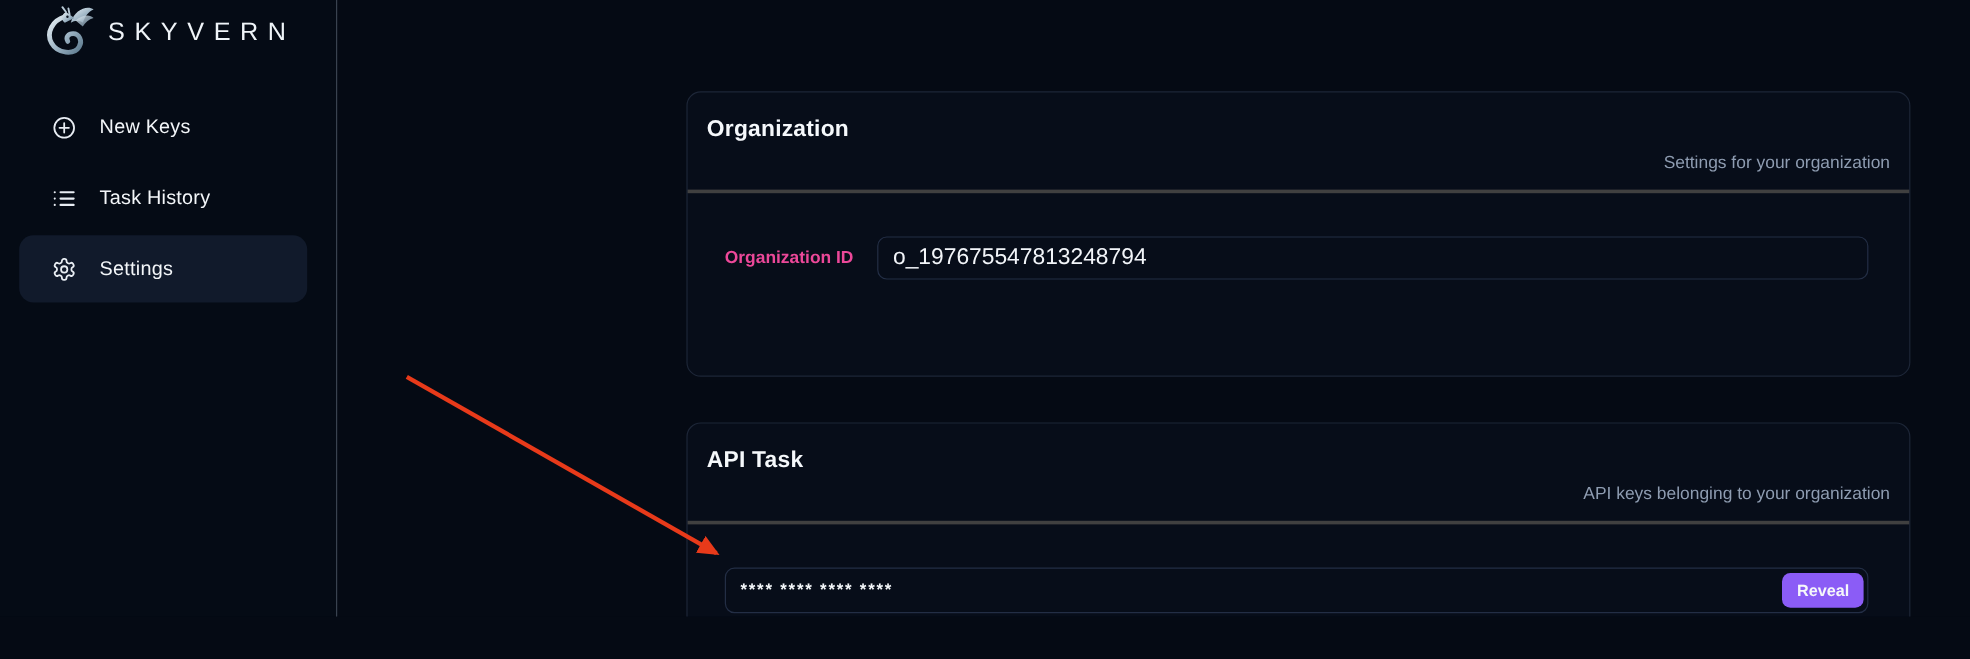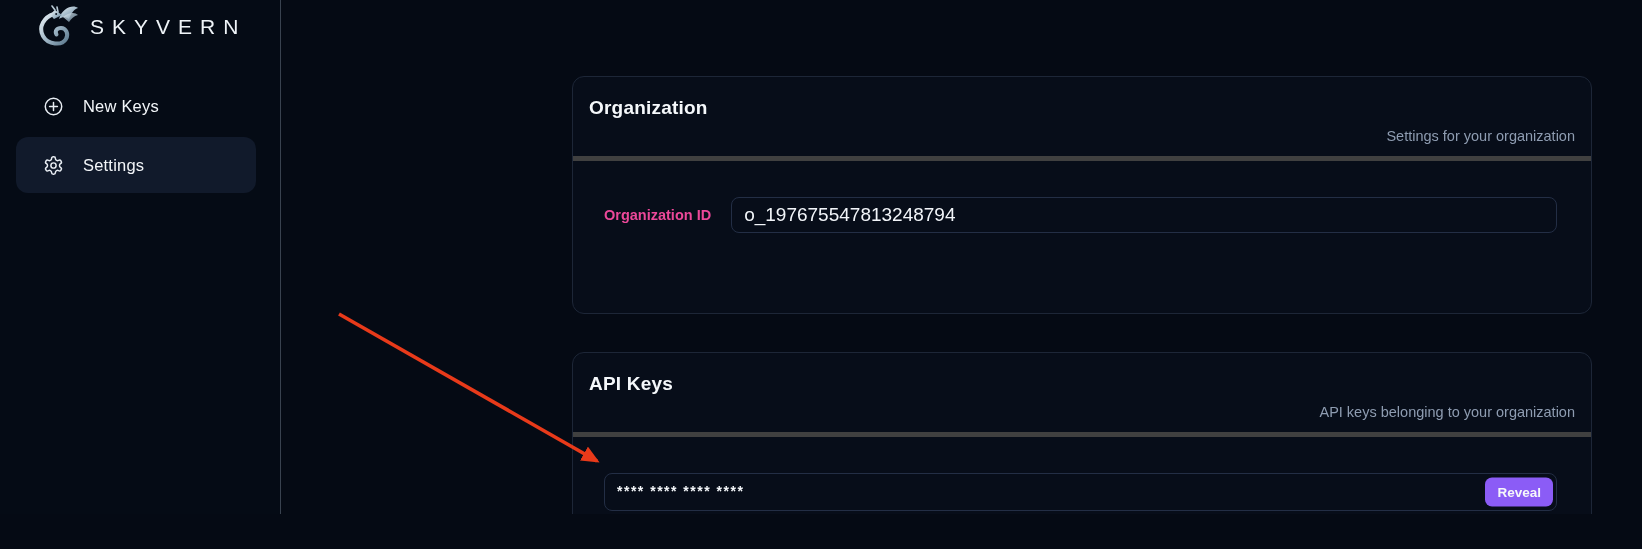--- a/index.html
+++ b/index.html
@@ -67,21 +67,21 @@
     width: 1020px;
     background: #070d19;
     border: 1px solid #1d2637;
     border-radius: 12px;
   }
   .card-org { top: 76px; height: 238px; }
   .card-api { top: 352px; height: 188px; }
   .card-header {
     height: 84px;
     padding: 20px 16px 0 16px;
-    border-bottom: 5px solid #404040;
+    border-bottom: 3px solid #404040;
   }
   .card-title {
     color: #f5f8fb;
     font-size: 19px;
     font-weight: 700;
     letter-spacing: 0.2px;
   }
   .card-subtitle {
     margin-top: 9px;
     color: #8e9cb1;
@@ -182,20 +182,27 @@
     </div>
 
     <nav class="nav">
       <div class="nav-item">
         <svg class="nav-icon" viewBox="0 0 24 24" fill="none" stroke="#e8edf3" stroke-width="1.7" stroke-linecap="round">
           <circle cx="12" cy="12" r="9.4"></circle>
           <path d="M7.5 12h9M12 7.5v9"></path>
         </svg>
         <span class="nav-label">New Keys</span>
       </div>
+      <div class="nav-item">
+        <svg class="nav-icon" viewBox="0 0 24 24" fill="none" stroke="#e8edf3" stroke-width="2" stroke-linecap="round">
+          <path d="M8.5 6h12.5M8.5 12h12.5M8.5 18h12.5"></path>
+          <path d="M3 6h.01M3 12h.01M3 18h.01"></path>
+        </svg>
+        <span class="nav-label">Task History</span>
+      </div>
       <div class="nav-item active">
         <svg class="nav-icon" viewBox="0 0 24 24" fill="none" stroke="#e8edf3" stroke-width="1.7" stroke-linecap="round" stroke-linejoin="round">
           <path d="M12.22 2h-.44a2 2 0 0 0-2 2v.18a2 2 0 0 1-1 1.73l-.43.25a2 2 0 0 1-2 0l-.15-.08a2 2 0 0 0-2.73.73l-.22.38a2 2 0 0 0 .73 2.73l.15.1a2 2 0 0 1 1 1.72v.51a2 2 0 0 1-1 1.74l-.15.09a2 2 0 0 0-.73 2.73l.22.38a2 2 0 0 0 2.73.73l.15-.08a2 2 0 0 1 2 0l.43.25a2 2 0 0 1 1 1.73V20a2 2 0 0 0 2 2h.44a2 2 0 0 0 2-2v-.18a2 2 0 0 1 1-1.73l.43-.25a2 2 0 0 1 2 0l.15.08a2 2 0 0 0 2.73-.73l.22-.39a2 2 0 0 0-.73-2.73l-.15-.08a2 2 0 0 1-1-1.74v-.5a2 2 0 0 1 1-1.74l.15-.09a2 2 0 0 0 .73-2.73l-.22-.38a2 2 0 0 0-2.73-.73l-.15.08a2 2 0 0 1-2 0l-.43-.25a2 2 0 0 1-1-1.73V4a2 2 0 0 0-2-2z"></path>
           <circle cx="12" cy="12" r="3"></circle>
         </svg>
         <span class="nav-label">Settings</span>
       </div>
     </nav>
   </aside>
 
@@ -207,21 +214,21 @@
     <div class="card-content">
       <div class="field-row">
         <span class="field-label">Organization ID</span>
         <input class="text-input" type="text" value="o_197675547813248794" style="">
       </div>
     </div>
   </section>
 
   <section class="card card-api">
     <div class="card-header">
-      <div class="card-title">API Keys</div>
+      <div class="card-title">API Task</div>
       <div class="card-subtitle">API keys belonging to your organization</div>
     </div>
     <div class="card-content">
       <div class="apikey-field">
         <span class="apikey-masked">**** **** **** ****</span>
         <button class="reveal-btn">Reveal</button>
       </div>
     </div>
   </section>
 

